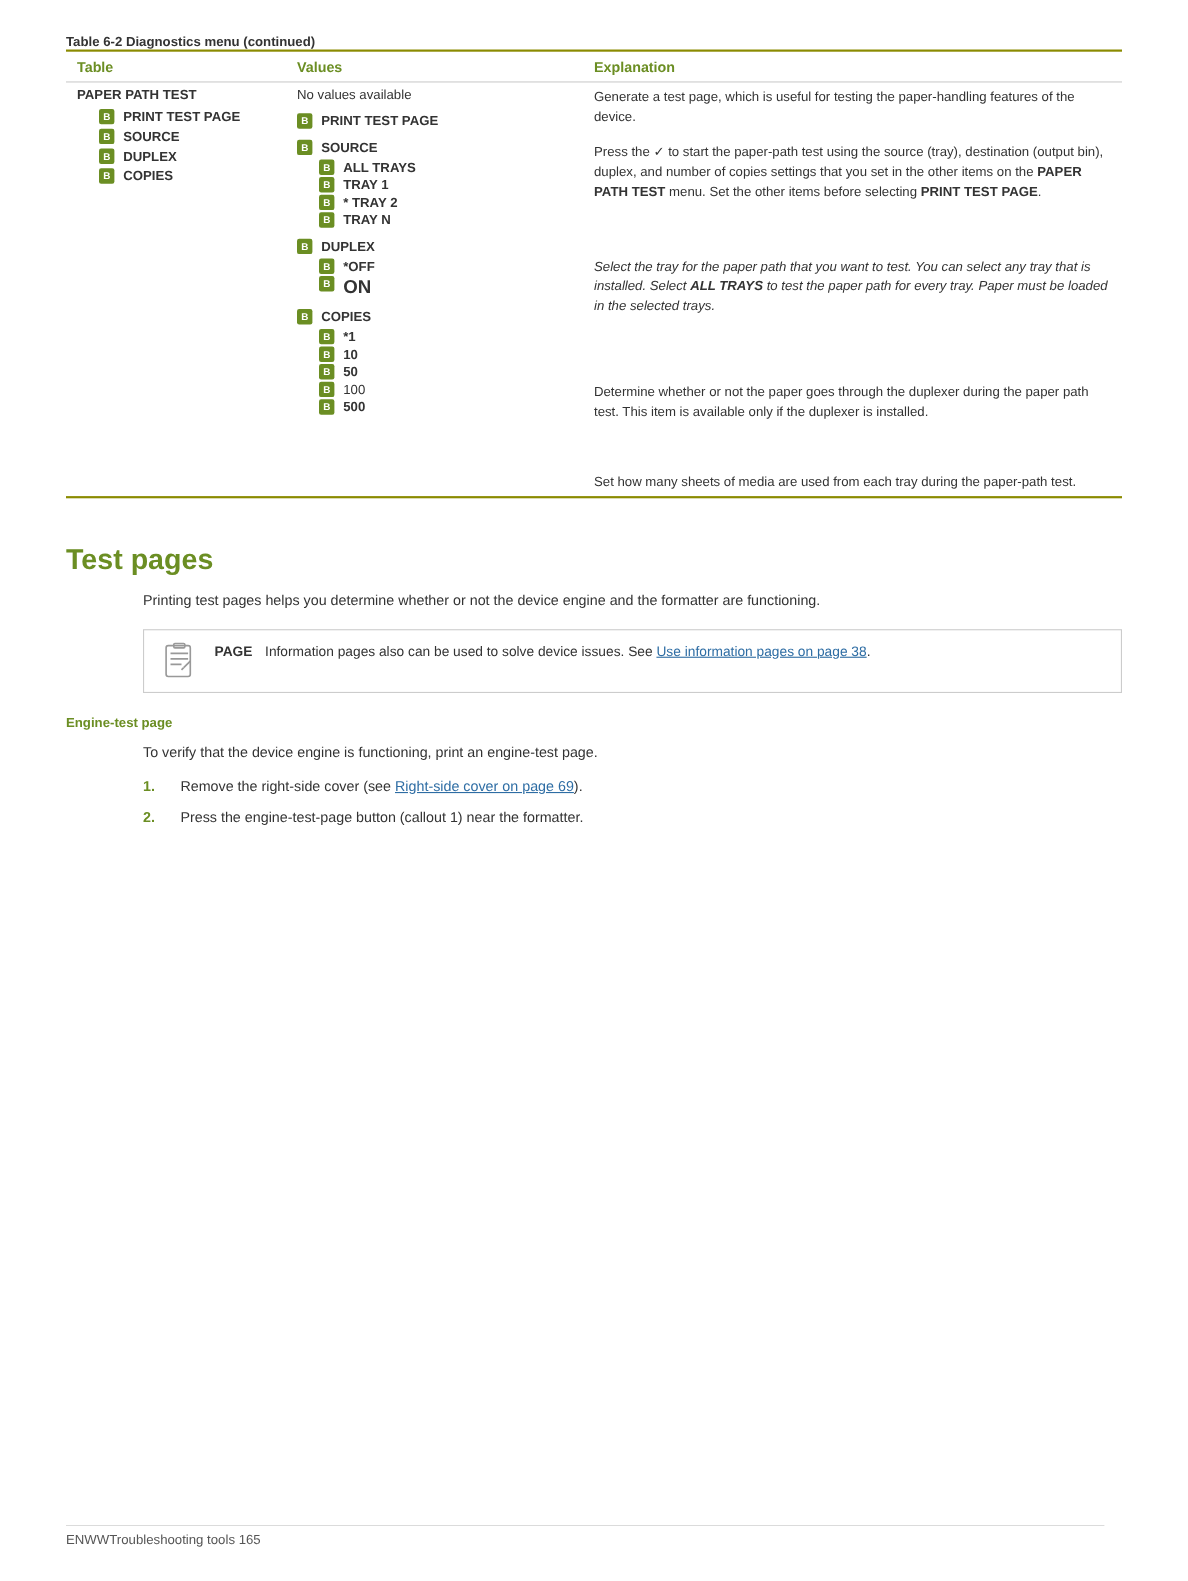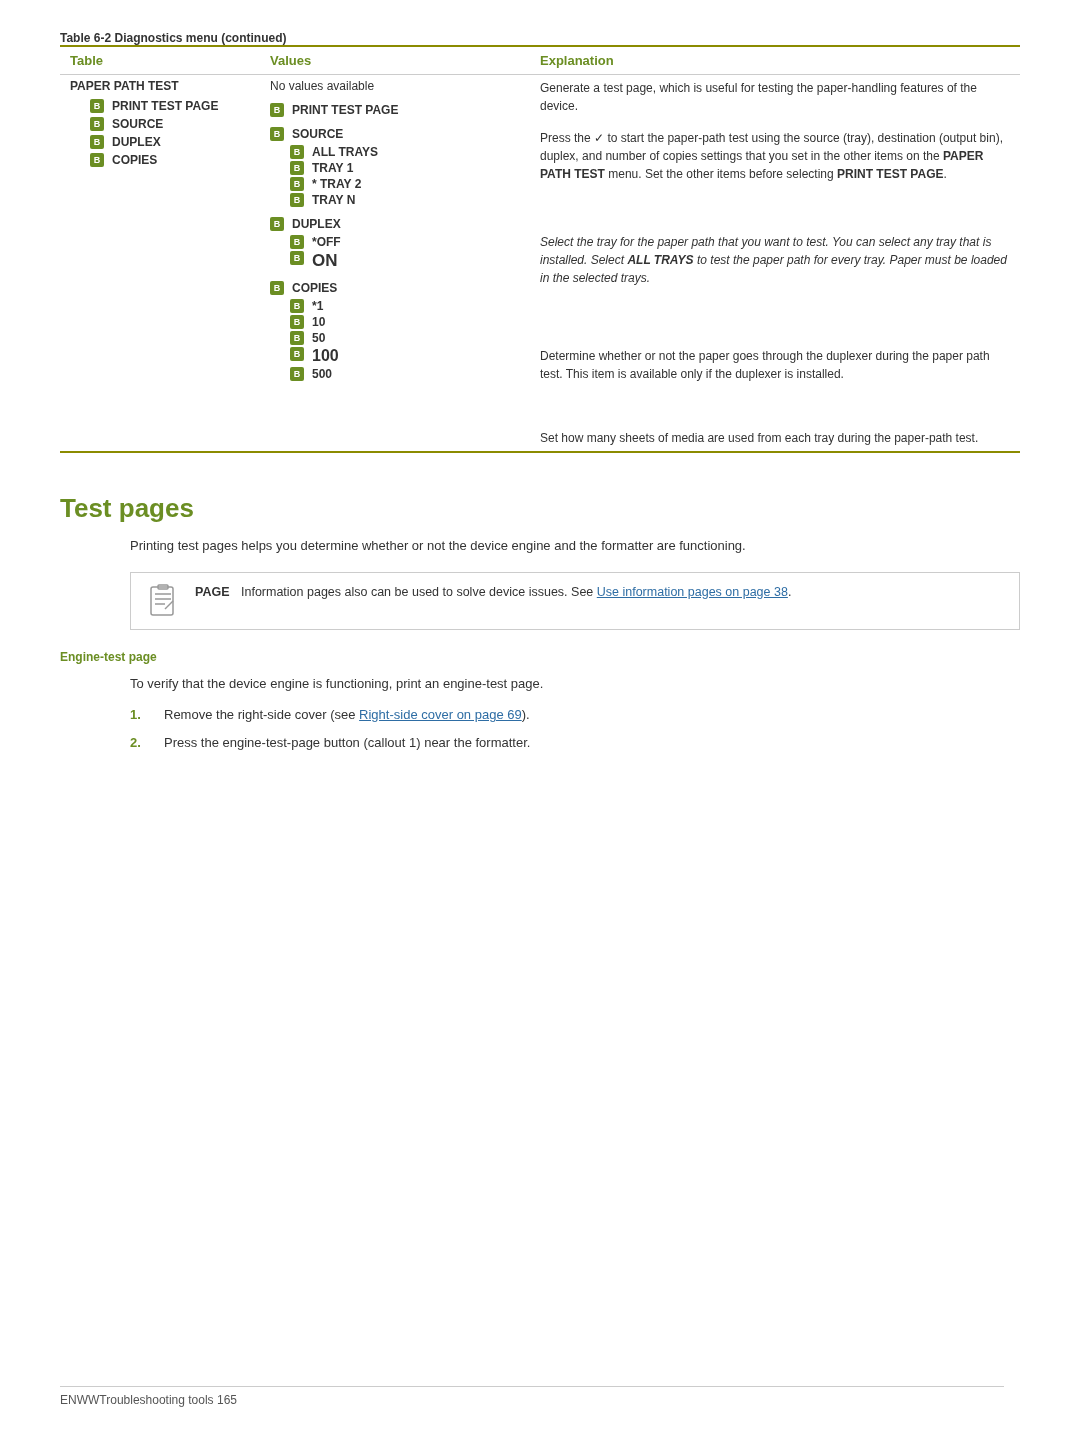--- a/index.html
+++ b/index.html
@@ -263,21 +263,21 @@
         <div class="val-row indent1" style="margin-top:2px;">
           <span class="bullet-b">B</span>
           <span style="font-weight:bold; font-size:12px;">10</span>
         </div>
         <div class="val-row indent1" style="margin-top:2px;">
           <span class="bullet-b">B</span>
           <span style="font-weight:bold; font-size:12px;">50</span>
         </div>
         <div class="val-row indent1" style="margin-top:2px;">
           <span class="bullet-b">B</span>
-          <span style="font-weight:bold; font-size:16px;">100</span>
+          <span style="font-weight:normal; font-size:12px;">100</span>
         </div>
         <div class="val-row indent1" style="margin-top:2px;">
           <span class="bullet-b">B</span>
           <span style="font-weight:bold; font-size:12px;">500</span>
         </div>
       </td>
       <td>
 
         <div class="explanation-text" style="margin-bottom:14px;">Generate a test page, which is useful for testing the paper-handling features of the device.</div>
 

